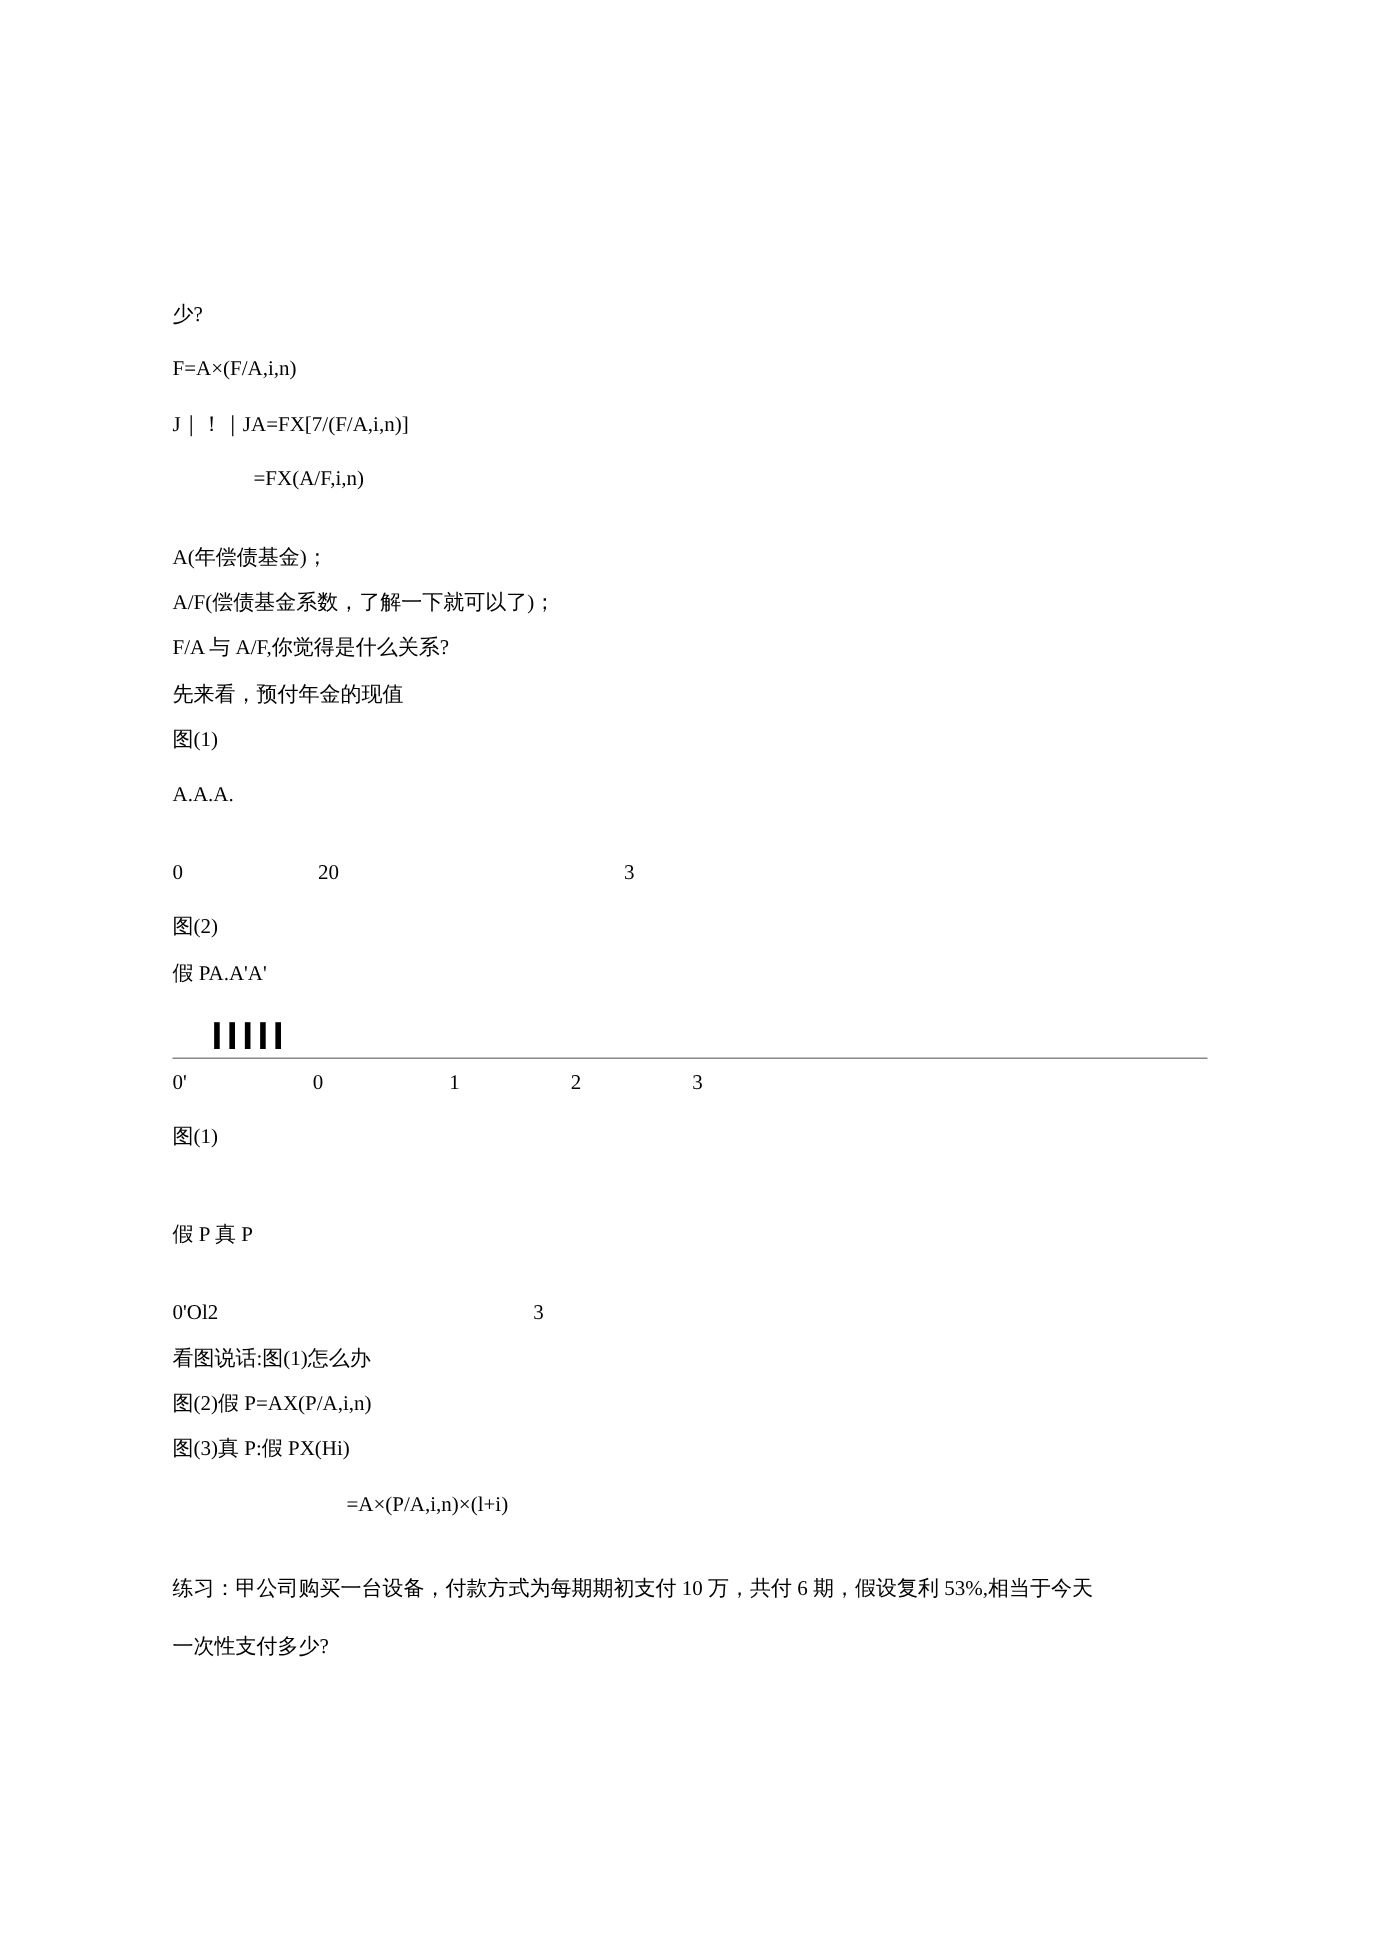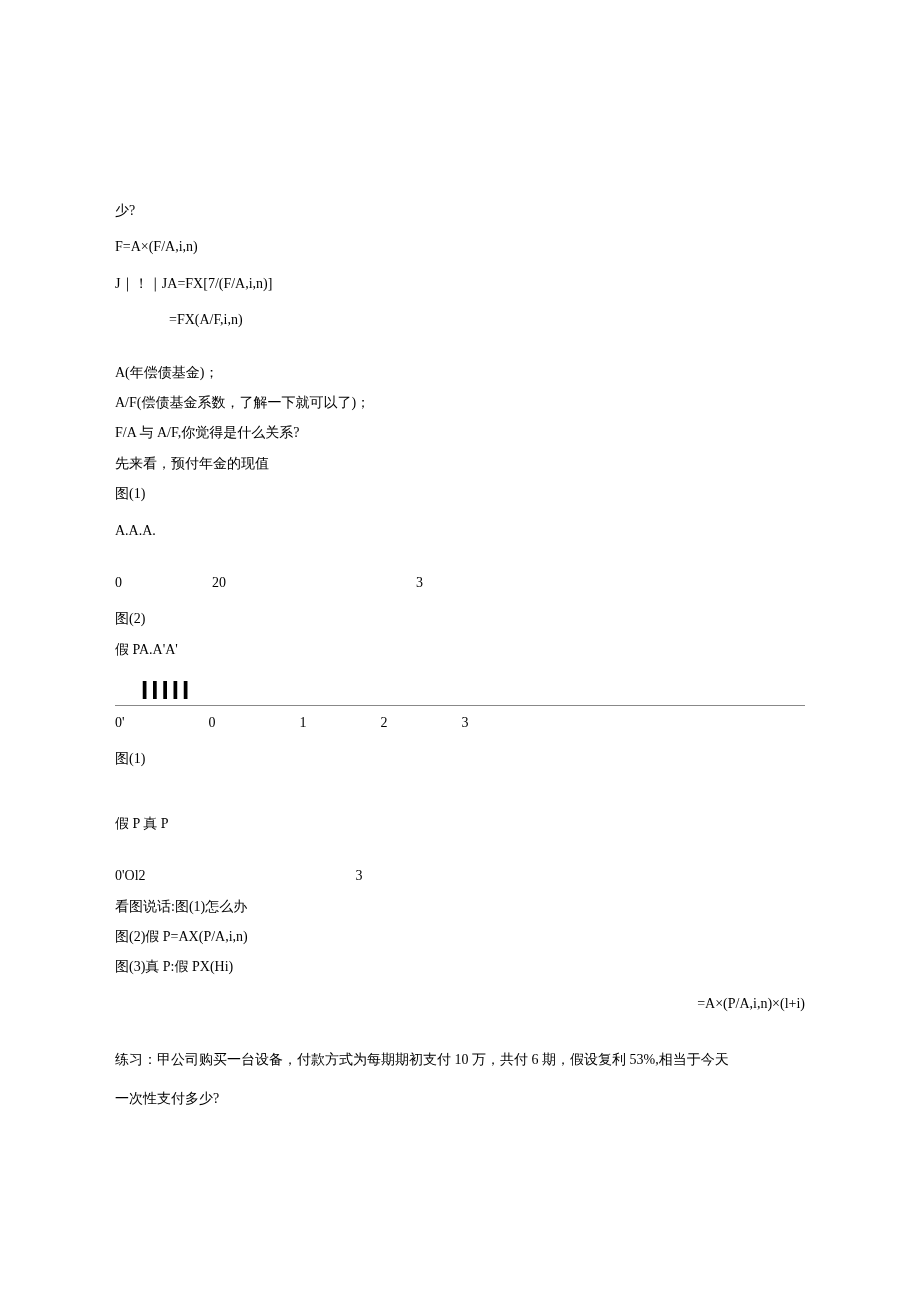--- a/index.html
+++ b/index.html
@@ -26,21 +26,20 @@
       margin-top: 14px;
     }
     .big-spaced {
       margin-top: 30px;
     }
     .indent {
       padding-left: 54px;
     }
     .indent2 {
       padding-left: 116px;
-      text-align: right;
     }
     .tall-bars {
       font-family: Arial, sans-serif;
       font-weight: bold;
       font-size: 26px;
       letter-spacing: 3px;
       line-height: 1;
       margin-top: 16px;
       margin-bottom: 2px;
       padding-left: 26px;

